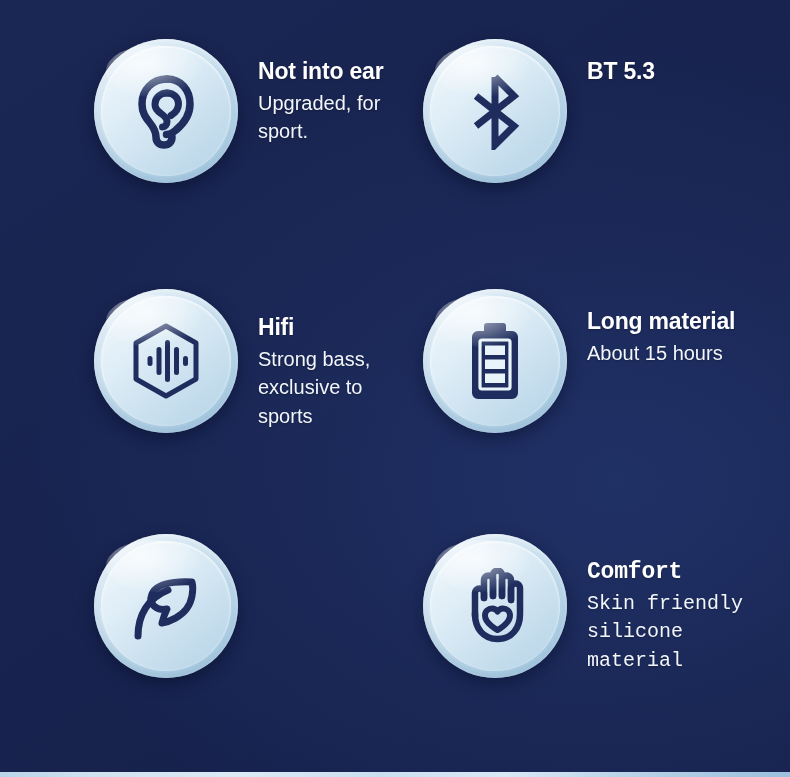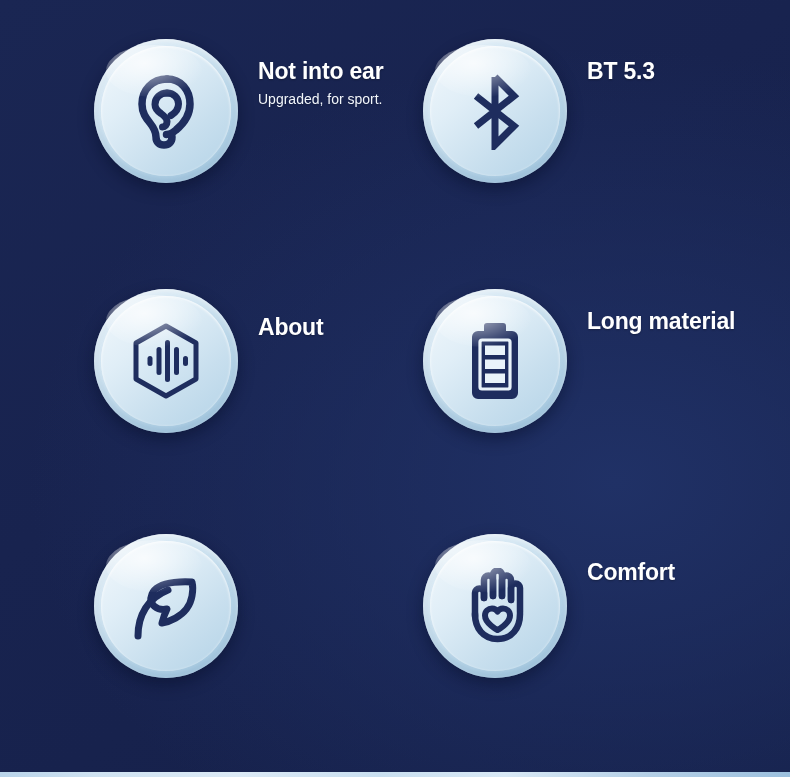--- a/index.html
+++ b/index.html
@@ -126,34 +126,34 @@
     color: #ffffff;
     font-size: 23px;
     font-weight: bold;
     line-height: 1.3;
     letter-spacing: -0.2px;
     margin: 0 0 2px 0;
     text-shadow: 0 1px 2px rgba(0,0,0,0.28);
   }
   .feature-desc {
     color: #f2f6fb;
-    font-size: 14px;
+    font-size: 20px;
     font-weight: normal;
     line-height: 1.43;
     margin: 0;
     text-shadow: 0 1px 2px rgba(0,0,0,0.25);
   }
 
   
   .card-0 .feature-text { padding-top: 22px; }
   .card-1 .feature-text { padding-top: 22px; }
   .card-2 .feature-text { padding-top: 28px; }
   .card-3 .feature-text { padding-top: 22px; }
   .card-4 .feature-text { padding-top: 28px; }
-  .card-5 .feature-text { padding-top: 28px; }
+  .card-5 .feature-text { padding-top: 28px; font-family: Liberation Mono, monospace; }
 </style>
 </head>
 <body>
 
 <div id="feature-board">
 
   <div id="grid">
 
     <div class="feature-card col-left card-0">
       <div class="disc-wrap">
@@ -198,40 +198,42 @@
             <path d="M37 4 L67 21 L67 57 L37 74 L7 57 L7 21 Z" stroke="#1e2d5e" stroke-width="5" stroke-linejoin="round" fill="none"></path>
             <rect x="18.5" y="34" width="5" height="10" rx="2.5" fill="#1e2d5e"></rect>
             <rect x="27.5" y="25" width="5" height="28" rx="2.5" fill="#1e2d5e"></rect>
             <rect x="36" y="18" width="5" height="42" rx="2.5" fill="#1e2d5e"></rect>
             <rect x="45" y="25" width="5" height="28" rx="2.5" fill="#1e2d5e"></rect>
             <rect x="54" y="34" width="5" height="10" rx="2.5" fill="#1e2d5e"></rect>
           </svg>
         </div>
       </div>
       <div class="feature-text">
-        <div class="feature-title">About</div>
+        <div class="feature-title">Hifi</div>
+        <div class="feature-desc">Strong bass, exclusive to sports</div>
       </div>
     </div>
 
     <div class="feature-card col-right card-3">
       <div class="disc-wrap">
         <div class="disc"></div>
         <div class="disc-gloss"></div>
         <div class="disc-icon">
           <svg width="56" height="80" viewBox="0 0 56 80" fill="none">
             <path d="M20 2 h16 a3 3 0 0 1 3 3 v5 h6 a6 6 0 0 1 6 6 v56 a6 6 0 0 1 -6 6 h-34 a6 6 0 0 1 -6 -6 v-56 a6 6 0 0 1 6 -6 h6 v-5 a3 3 0 0 1 3 -3 z" fill="#1e2d5e"></path>
             <rect x="13" y="19" width="30" height="49" rx="2" stroke="#e9f3fa" stroke-width="3.2" fill="none"></rect>
             <rect x="18" y="24.5" width="20" height="9.5" fill="#e9f3fa"></rect>
             <rect x="18" y="38.5" width="20" height="9.5" fill="#e9f3fa"></rect>
             <rect x="18" y="52.5" width="20" height="9.5" fill="#e9f3fa"></rect>
           </svg>
         </div>
       </div>
       <div class="feature-text">
         <div class="feature-title">Long material</div>
+        <div class="feature-desc">About 15 hours</div>
       </div>
     </div>
 
     <div class="feature-card col-left card-4">
       <div class="disc-wrap">
         <div class="disc"></div>
         <div class="disc-gloss"></div>
         <div class="disc-icon">
           <svg width="68" height="70" viewBox="0 0 68 70" fill="none">
             <path d="M6 65 C6 44 16 27 36 19" stroke="#1e2d5e" stroke-width="7" stroke-linecap="round" fill="none"></path>
@@ -256,19 +258,20 @@
               <path d="M49 32 V20 a4.5 4.5 0 0 1 9 0 v24"></path>
               <path d="M22 30 V25 a4.5 4.5 0 0 0 -9 0 v23"></path>
               <path d="M13 46 c0 14 8 25 22.5 25 C50 71 58 60 58 46"></path>
             </g>
             <path d="M35.5 62 C35.5 62 23 55.5 23 47.5 C23 43.2 26.3 40.5 30 40.5 C32.6 40.5 34.6 42 35.5 43.6 C36.4 42 38.4 40.5 41 40.5 C44.7 40.5 48 43.2 48 47.5 C48 55.5 35.5 62 35.5 62 Z" stroke="#1e2d5e" stroke-width="6" stroke-linejoin="round" fill="none"></path>
           </svg>
         </div>
       </div>
       <div class="feature-text">
         <div class="feature-title">Comfort</div>
+        <div class="feature-desc">Skin friendly silicone material</div>
       </div>
     </div>
 
   </div>
 
   <div id="bottom-strip"></div>
 </div>
 
 </body></html>

